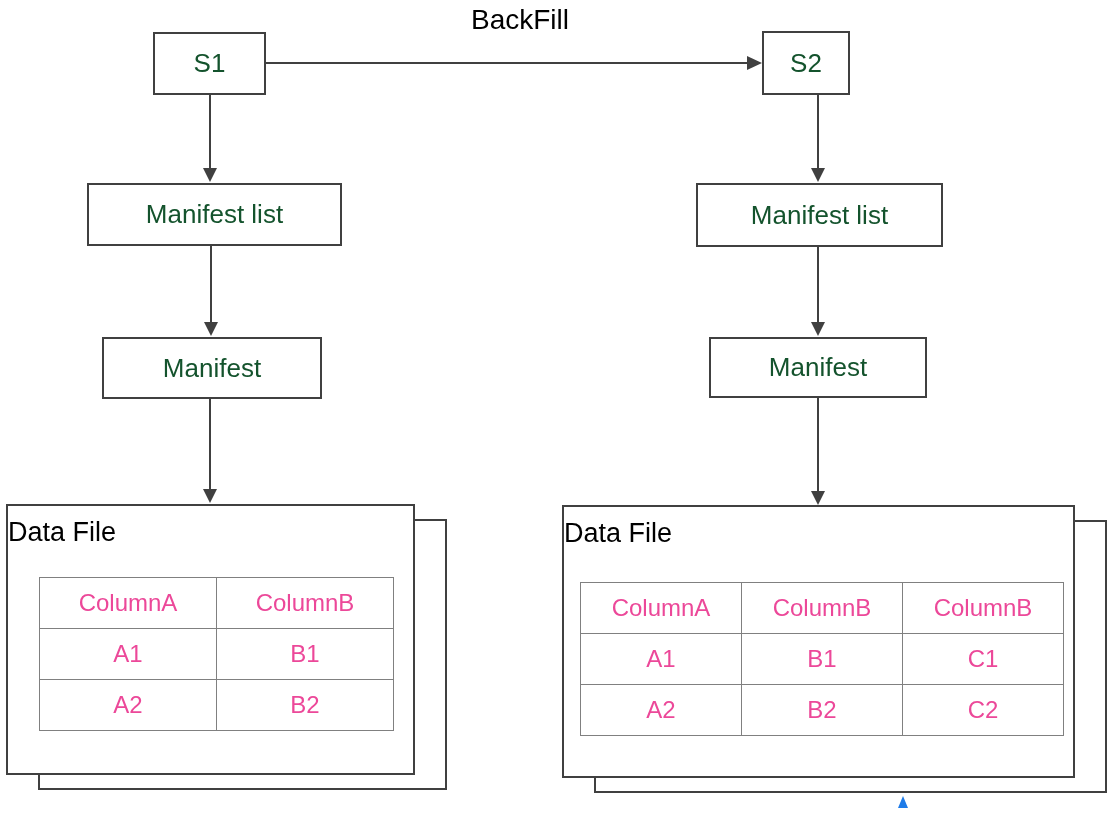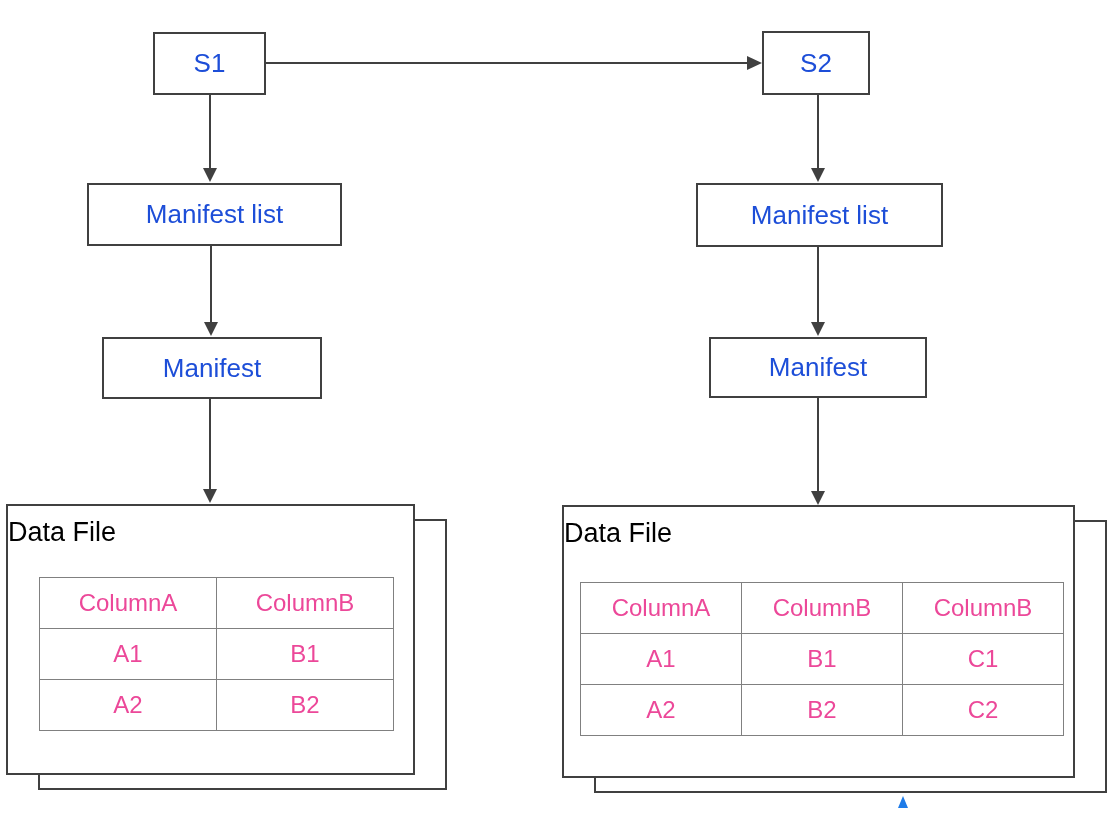--- a/index.html
+++ b/index.html
@@ -29,21 +29,21 @@
   }
   .node {
     position: absolute;
     box-sizing: border-box;
     border: 2px solid #404040;
     background: #ffffff;
     display: flex;
     align-items: center;
     justify-content: center;
     font-size: 26px;
-    color: #1d4ed8;
+    color: #14532d;
     white-space: nowrap;
   }
   .sheet {
     position: absolute;
     box-sizing: border-box;
     border: 2px solid #404040;
     background: #ffffff;
   }
   .df-title {
     position: absolute;
@@ -102,20 +102,21 @@
     </g>
     <g>
       <line x1="818" y1="398" x2="818" y2="492"></line>
       <polygon class="head" points="818,505 811,491 825,491"></polygon>
     </g>
     <g>
       <polygon points="903,796 898,808 908,808" fill="#1e7be8"></polygon>
     </g>
   </svg>
 
+  <div class="free-label" style="left:440px; top:4px; width:160px;">BackFill</div>
 
   <div class="node" style="left:153px; top:32px; width:113px; height:63px;">
     <span>S1</span>
   </div>
 
   <div class="node" style="left:87px; top:183px; width:255px; height:63px;">
     <span>Manifest list</span>
   </div>
 
   <div class="node" style="left:102px; top:337px; width:220px; height:62px;">
@@ -140,21 +141,21 @@
             </tr>
             <tr>
               <td>A2</td>
               <td>B2</td>
             </tr>
           </tbody>
         </table>
     </div>
   </div>
 
-  <div class="node" style="left:762px; top:31px; width:108px; height:64px;">
+  <div class="node" style="left:762px; top:31px; width:88px; height:64px;">
     <span>S2</span>
   </div>
 
   <div class="node" style="left:696px; top:183px; width:247px; height:64px;">
     <span>Manifest list</span>
   </div>
 
   <div class="node" style="left:709px; top:337px; width:218px; height:61px;">
     <span>Manifest</span>
   </div>

